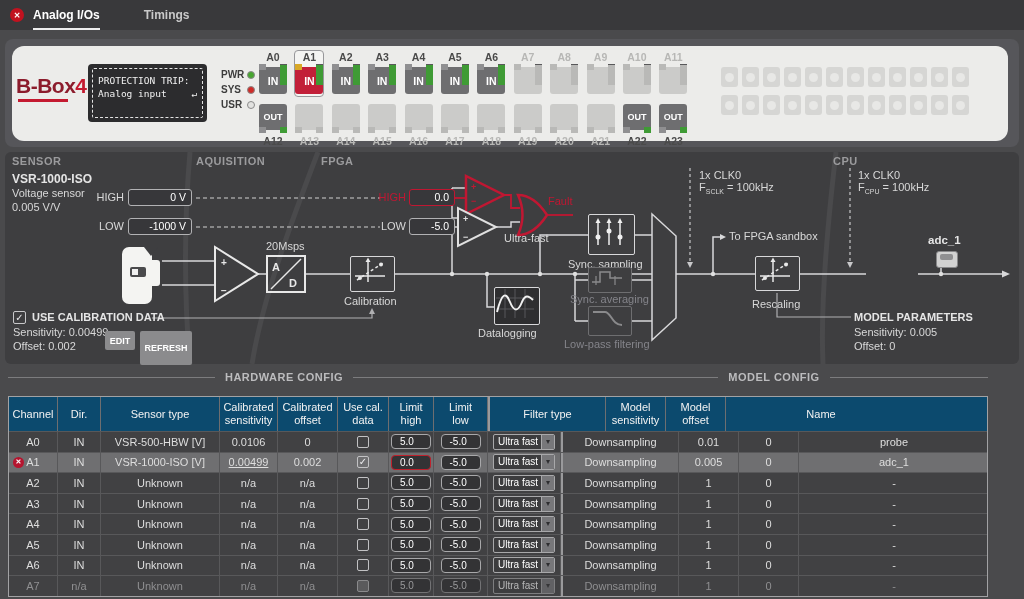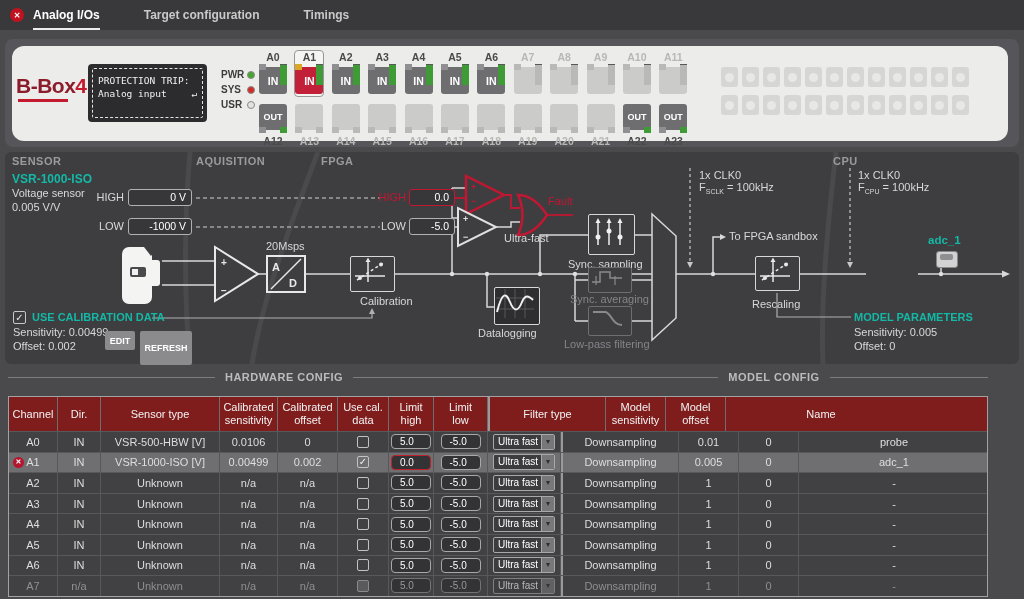--- a/index.html
+++ b/index.html
@@ -53,21 +53,21 @@
 
   #connectors { position:absolute; left:721px; top:67px; display:grid; grid-template-columns:repeat(12,17px); grid-template-rows:20px 20px; column-gap:4px; row-gap:8px; }
   .conn { width:17px; height:20px; background:#d6d6d4; border-radius:3px; display:flex; align-items:center; justify-content:center; }
   .conn::after { content:""; width:9px; height:9px; border-radius:50%; background:#e8e8e6; }
 
   
   #diagram { position:absolute; left:0; top:150px; width:1024px; height:218px; }
   #diagram svg { position:absolute; left:0; top:0; }
   .dl { position:absolute; font-size:11px; color:#d8d8d8; white-space:nowrap; }
   .dl.hdr { color:#9b9b9d; font-weight:bold; letter-spacing:0.5px; }
-  .dl.bold { font-weight:bold; color:#14b8a6; }
+  .dl.bold { font-weight:bold; color:#e5e5e5; }
   .dl.red { color:#c01732; }
   .dl.dim { color:#84848a; }
   .dl.right { text-align:right; }
   .vbox { position:absolute; height:17px; background:#37373a; border:1px solid #b2b2b4; border-radius:3px;
     color:#fff; font-size:10.5px; line-height:15px; text-align:right; padding-right:5px; }
   .vbox.err { border:1.5px solid #c01732; }
   .dblock { position:absolute; border:1.5px solid #d8d8da; border-radius:2px; background:#3e3e40; display:flex; align-items:center; justify-content:center; }
   .dblock.dim { border-color:#6e6e70; }
   .dblock.dark { background:#2e2e30; }
   sub.clk { font-size:7px; }
@@ -79,21 +79,21 @@
   #adc-ch { position:absolute; right:3px; bottom:0; }
   #adc-strip { height:16px; background:#ececea; color:#3a3a3a; font-size:11px; font-weight:bold; text-align:center; line-height:16px; }
   #adc1-icon { position:absolute; left:936px; top:101px; width:22px; height:17px; background:#d2d2d2; border:1px solid #88888a; border-radius:3px; }
   #adc1-icon::after { content:""; position:absolute; left:3px; top:2px; width:13px; height:6px; background:#8f8f91; border-radius:2px; }
 
   
   .cfg-title { position:absolute; top:371px; display:flex; align-items:center; font-size:11px; font-weight:bold; color:#bcbcbe; letter-spacing:0.5px; }
   .cfg-title .line { flex:1; height:1px; background:#7c7c7e; }
   .cfg-title .txt { padding:0 10px; }
   #table { position:absolute; left:8px; top:396px; width:980px; border:1px solid #a2a2a4; background:#414143; }
-  .thead { display:flex; height:34px; background:#7f1d1d; }
+  .thead { display:flex; height:34px; background:#0c4a6e; }
   .th { flex:none; display:flex; align-items:center; justify-content:center; text-align:center; white-space:pre-line;
     font-size:11px; color:#f2f2f2; border-right:1px solid #6e6e70; line-height:13px; }
   .tr { display:flex; height:20.6px; background:#414143; border-top:1px solid #58585a; }
   .tr.selected { background:#6f6f71; }
   .td { flex:none; display:flex; align-items:center; justify-content:center; font-size:11px; color:#dedede;
     border-right:1px solid #58585a; position:relative; }
   .th:last-child, .td:last-child { border-right:none; }
   .th.msep, .td.msep { border-left:2px solid #9a9a9c; }
   .tr.dimmed .td { color:#8f8f91; }
   .err-x { position:absolute; left:4px; width:11px; height:11px; border-radius:50%; background:#b5152f; color:#fff;
@@ -110,21 +110,20 @@
   .tr.dimmed .dd { opacity:0.6; }
 </style>
 </head>
 <body>
 
 <div id="app">
 
   <div id="tabbar">
     <div class="tab-close">✕</div>
     <div class="tab active">Analog I/Os</div>
-    <div class="tab">Target configuration</div>
     <div class="tab">Timings</div>
   </div>
 
   <div id="device-frame">
     <div class="vent" id="vent-top"></div>
     <div class="vent" id="vent-bottom"></div>
   </div>
   <div id="device-face"></div>
   <div id="logo"><span>B-Box</span><span class="logo4">4</span></div>
   <div id="logo-underline"></div>
@@ -502,21 +501,21 @@
     <div class="dblock" style="left:350px;top:106px;width:45px;height:36px;">
       <svg width="38" height="28" viewBox="0 0 38 28">
         <path d="M17,3 V25" stroke="#e8e8e8" stroke-width="1.5"></path>
           <polygon points="14.5,5 19.5,5 17,0.5" fill="#e8e8e8"></polygon>
         <path d="M4,19 H34" stroke="#e8e8e8" stroke-width="1.5"></path>
         <path d="M6,23 L32,6" stroke="#e8e8e8" stroke-width="1.5" stroke-dasharray="3 2.5"></path>
         <circle cx="9" cy="21" r="2" fill="#e8e8e8"></circle>
           <circle cx="30" cy="7.5" r="2" fill="#e8e8e8"></circle>
       </svg>
     </div>
-    <span class="dl" style="left:360px;top:145px;">Calibration</span>
+    <span class="dl" style="left:344px;top:145px;">Calibration</span>
 
     <div class="dblock dark" style="left:494px;top:137px;width:46px;height:38px;">
       <svg width="40" height="31" viewBox="0 0 40 31">
         <g stroke="#56565a" stroke-width="1">
             <path d="M10,1 V30"></path>
             <path d="M20,1 V30"></path>
             <path d="M30,1 V30"></path>
             <path d="M1,10 H39"></path>
             <path d="M1,21 H39"></path>
           </g>
@@ -679,21 +678,21 @@
           <div class="td" style="width: 49px;">
             <span class="err-x">✕</span>
             <span>A1</span>
           </div>
           <div class="td" style="width: 43px;">
             <span>IN</span>
           </div>
           <div class="td" style="width: 119px;">
             <span>VSR-1000-ISO [V]</span>
           </div>
-          <div class="td" style="width: 58px;">
+          <div class="td" style="width: 58px; text-decoration: underline;">
             <span>0.00499</span>
           </div>
           <div class="td" style="width: 60px;">
             <span>0.002</span>
           </div>
           <div class="td" style="width: 51px;">
             <div class="cbx">✓</div>
           </div>
           <div class="td" style="width: 45px;">
             <div class="inbox err">0.0</div>

